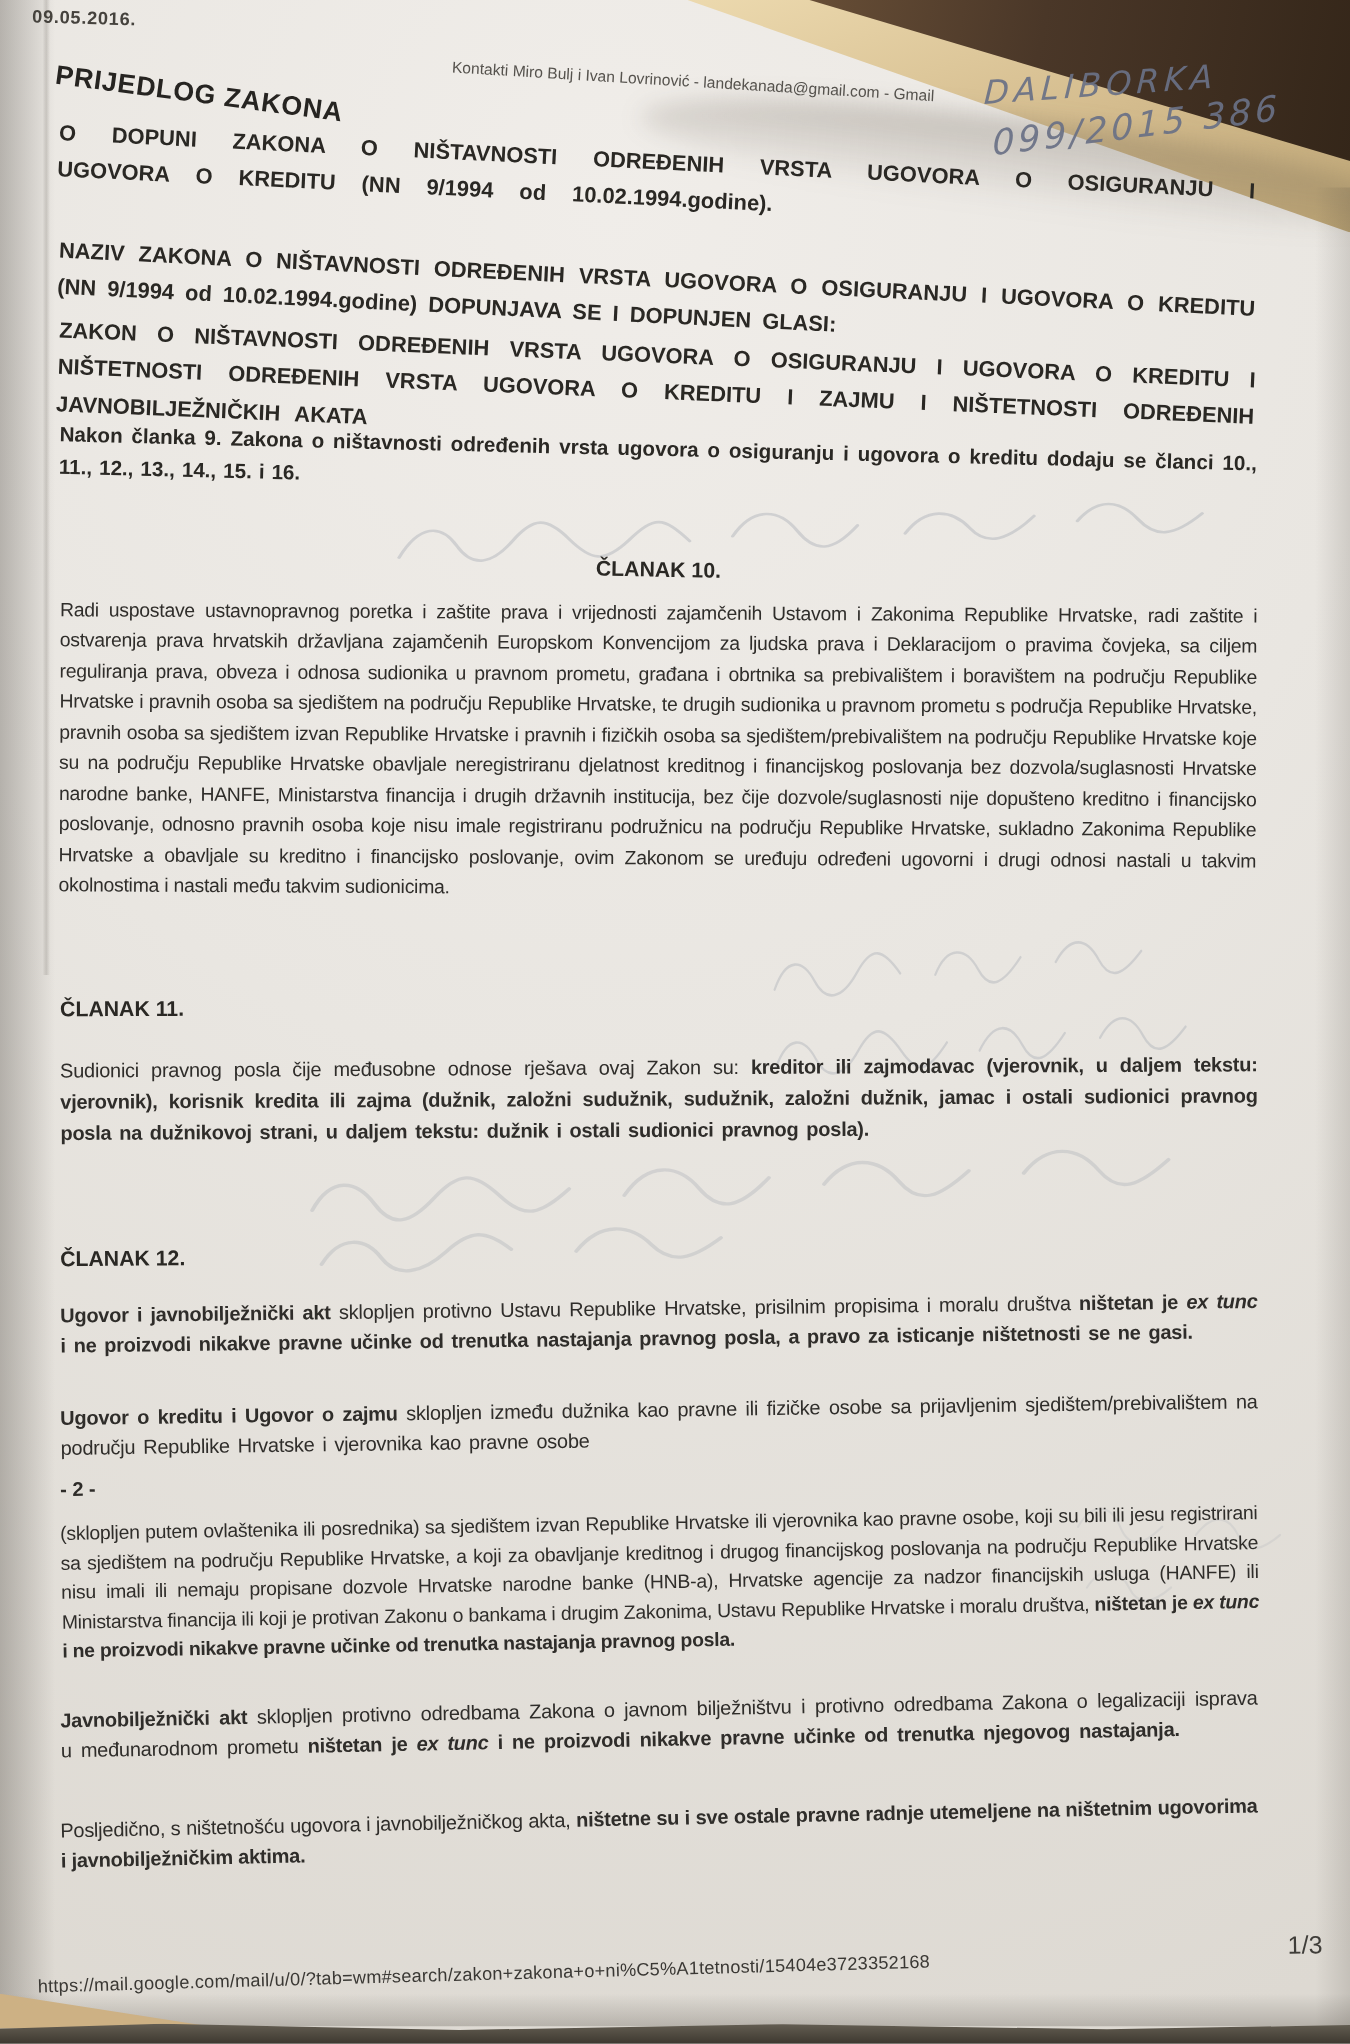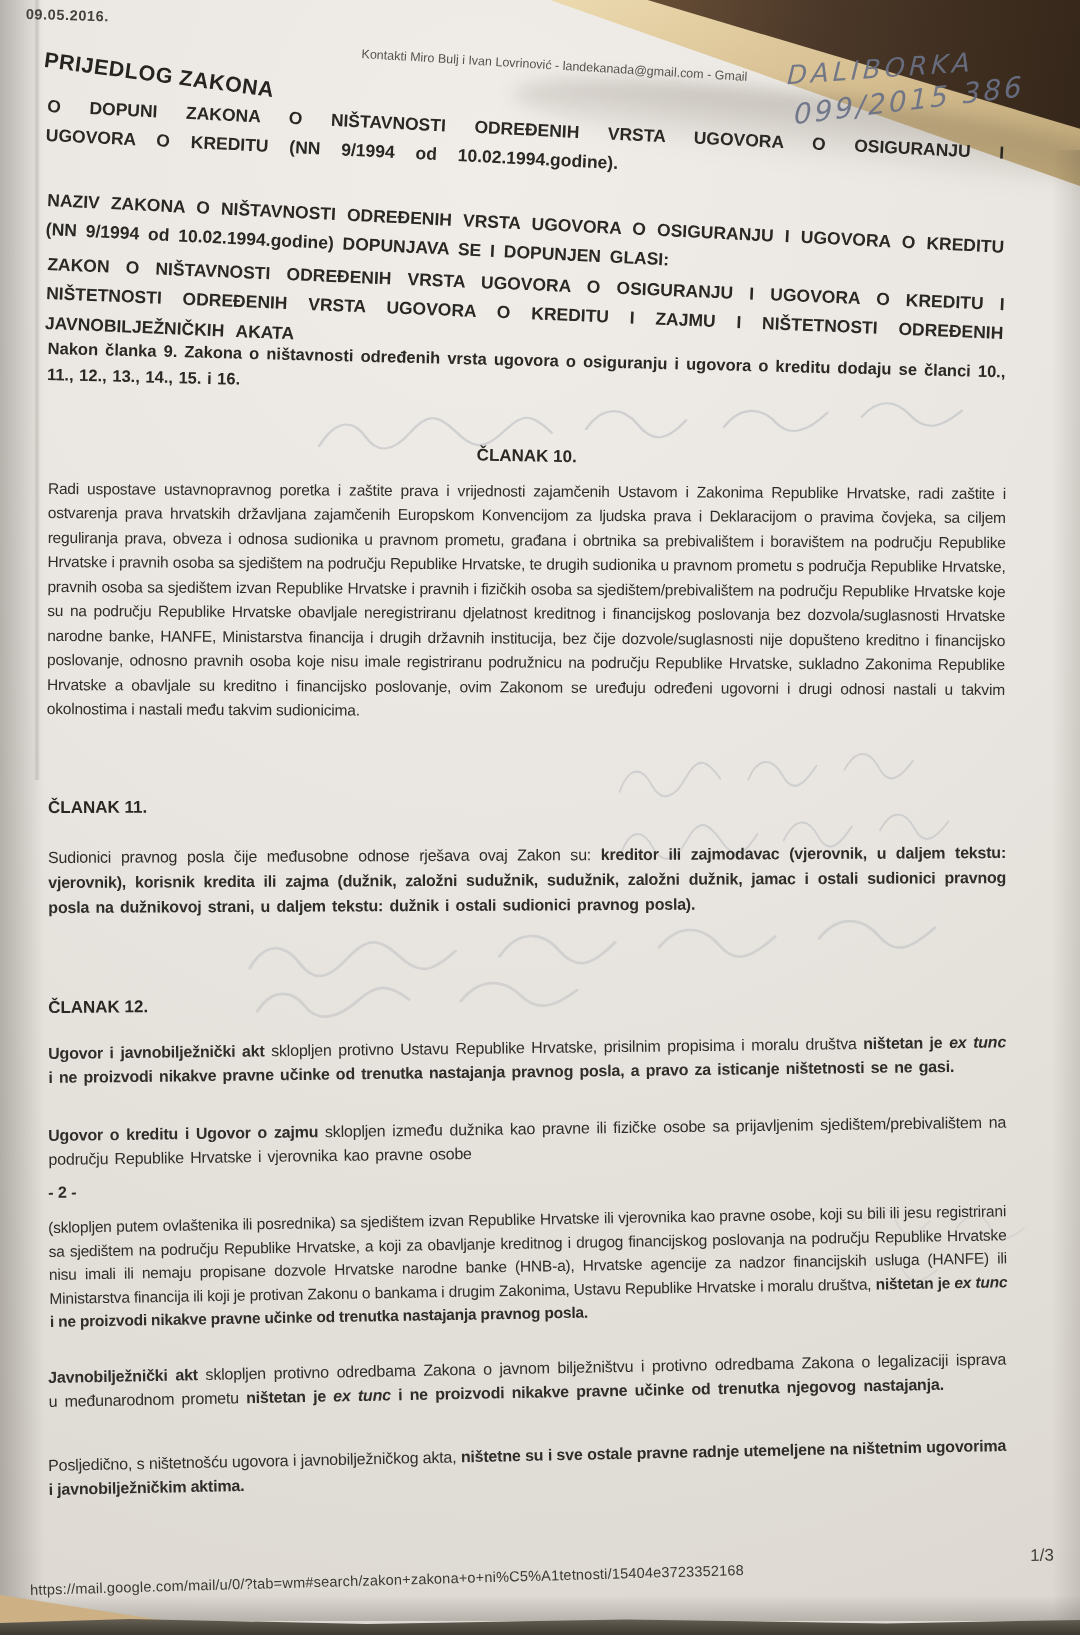--- a/index.html
+++ b/index.html
@@ -76,21 +76,21 @@
   .b11{top:846px;font-size:16px;line-height:1.55;word-spacing:2px;transform:rotate(-0.3deg);}
   .p1{top:1042px;font-size:16px;line-height:1.5;word-spacing:2px;transform:rotate(-0.7deg);}
   .p2{top:1124px;font-size:16px;line-height:1.5;word-spacing:2px;transform:rotate(-0.8deg);}
   .marker{left:48px;top:1184px;font-size:16px;font-weight:700;transform:rotate(-0.8deg);}
   .p3{top:1216px;line-height:1.52;transform:rotate(-1deg);}
   .p4{top:1366px;font-size:16px;line-height:1.5;word-spacing:3px;transform:rotate(-1.1deg);}
   .p5{top:1454px;font-size:16px;line-height:1.5;transform:rotate(-1.2deg);}
 
   .url{left:30px;top:1582px;font-size:14.5px;color:#3a3834;letter-spacing:.2px;
     transform:rotate(-1.6deg);}
-  .pind{left:1030px;top:1546px;font-size:17px;color:#3f3d39;transform:rotate(-1deg);}
+  .pind{left:1030px;top:1546px;font-size:20px;color:#3f3d39;transform:rotate(-1deg);}
 
   .ghost{position:absolute;pointer-events:none;}
   .ghost path{fill:none;stroke:#8e96a4;stroke-width:1.6;stroke-linecap:round;}
   .g1{left:310px;top:398px;opacity:.30;transform:rotate(-2deg);}
   .g2{left:610px;top:742px;opacity:.28;transform:rotate(-3deg);}
   .g3{left:240px;top:918px;opacity:.24;transform:rotate(-2deg);}
   .g4{left:850px;top:1192px;opacity:.14;transform:rotate(4deg);}
 </style>
 </head>
 <body>

